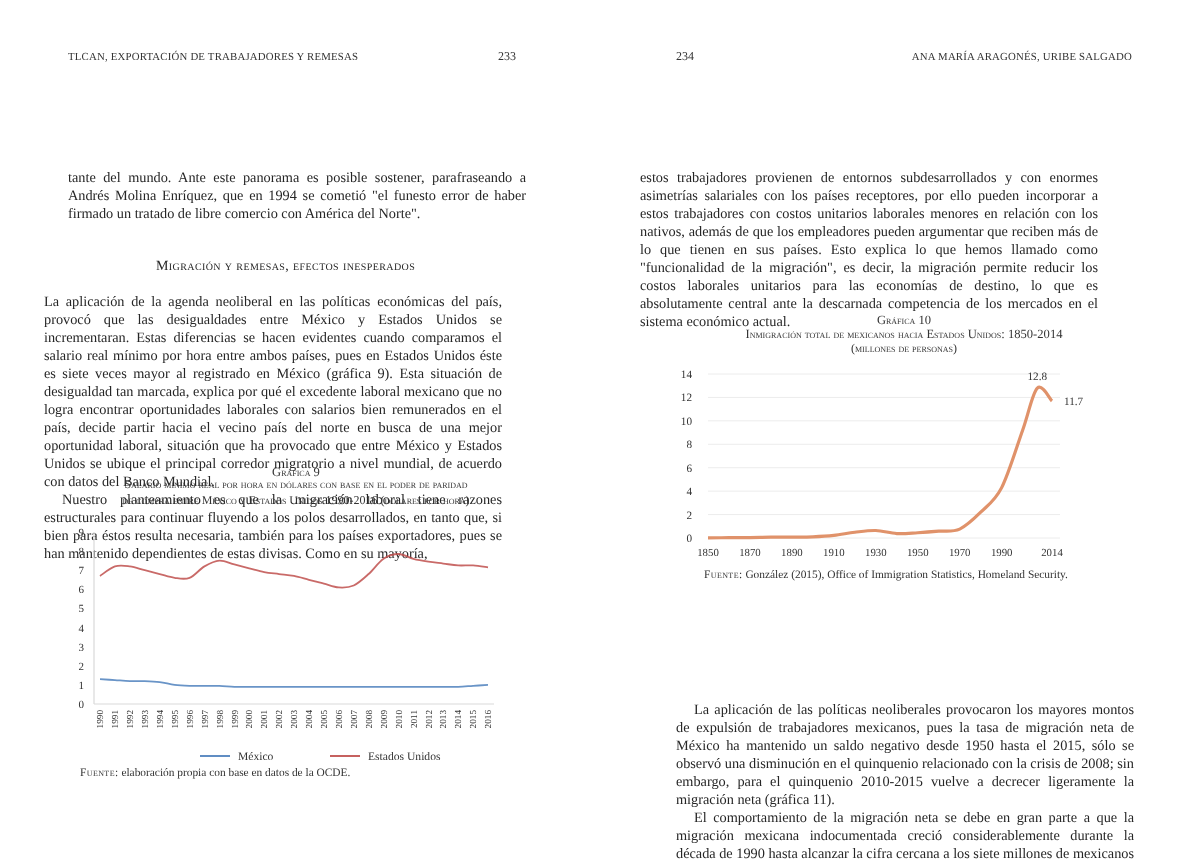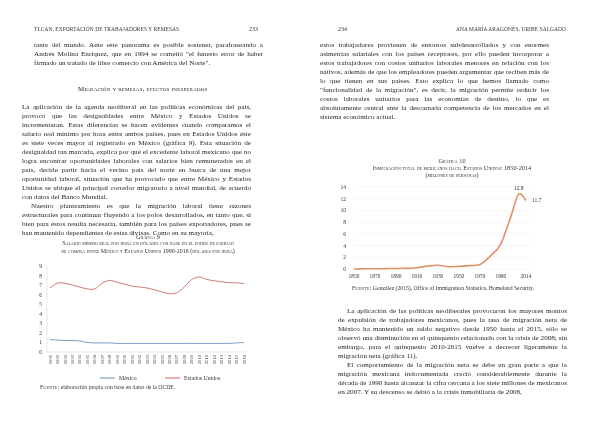--- a/index.html
+++ b/index.html
@@ -3,21 +3,21 @@
 <meta charset="utf-8">
 <style>
   html, body { margin:0; padding:0; background:#ffffff; }
   body { width:600px; height:431px; position:relative; overflow:hidden;
          font-family:"Liberation Serif", "DejaVu Serif", serif; color:#222; }
   .page { position:absolute; top:0; width:300px; height:431px; }
   .page.left { left:0; }
   .page.right { left:300px; }
   .runhead { position:absolute; top:26px; font-size:5.4px; letter-spacing:0.1px; color:#333; text-transform:uppercase; }
   .pnum { position:absolute; top:26px; font-size:6px; color:#333; }
-  .body { position:absolute; font-size:7.15px; line-height:9.0px; text-align:justify; color:#262626; }
+  .body { position:absolute; font-size:7.15px; line-height:9.0px; text-align:justify; color:#262626;margin-top:44px; }
   .body p { margin:0; text-indent:0; }
   .body p.ind { text-indent:9px; }
   .section-h { font-variant:small-caps; font-size:7px; letter-spacing:0.2px; margin:0;padding-left:44px; }
   .cap-label { text-align:center; font-variant:small-caps; font-size:6.3px; color:#333; }
   .cap-title { text-align:center; font-variant:small-caps; font-size:6px; line-height:7.6px; color:#333; }
   .source { font-size:5.7px; color:#333; position:absolute; }
   .source b { font-variant:small-caps; font-weight:normal; letter-spacing:0.2px; }
   svg text { font-family:"Liberation Serif", serif; }
 </style>
 </head>

